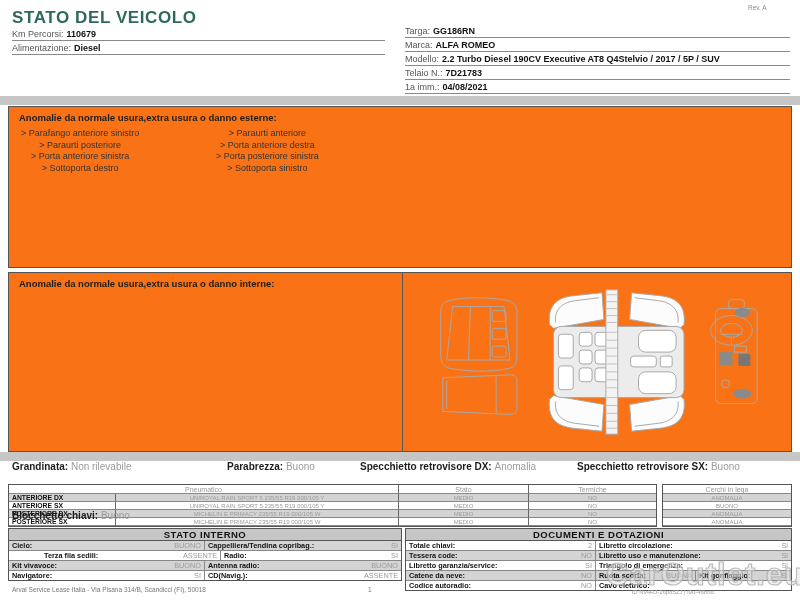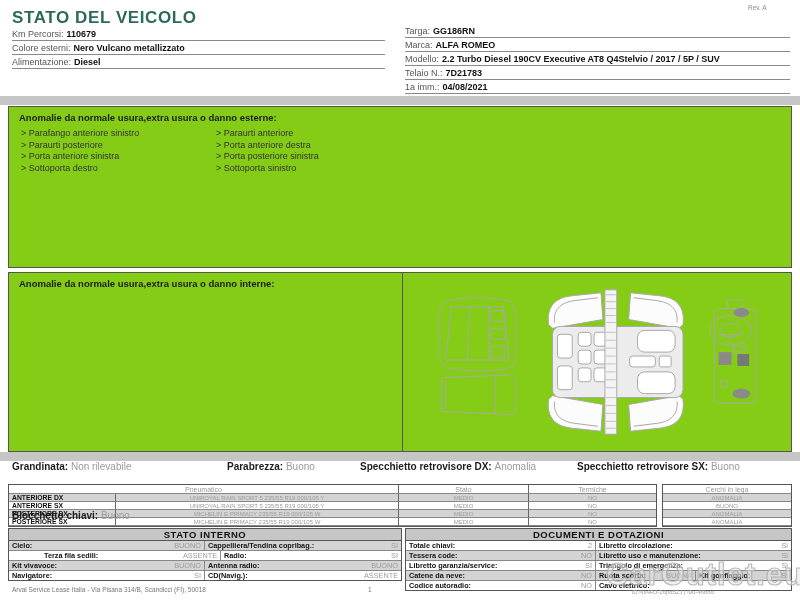--- a/index.html
+++ b/index.html
@@ -14,21 +14,21 @@
   #hdr-left{left:12px;top:27px;width:373px;}
   #hdr-right{left:405px;top:24px;width:385px;}
   .f-row{border-bottom:1px solid #8a8a8a;font-size:9px;line-height:12px;padding:1px 0 0 0;}
   .f-label{color:#555;}
   .f-val{font-weight:bold;color:#111;margin-left:3px;}
 
   
   .band{position:absolute;left:0;width:800px;height:9px;background:#c6c6c6;}
 
   
-  .panel{position:absolute;border:1px solid #555;background:#84cc16;}
+  .panel{position:absolute;border:1px solid #555;background:#f97316;text-align:center;}
   #ext-panel{left:8px;top:106px;width:782px;height:160px;}
   #int-panel{left:8px;top:272px;width:390px;height:178px;padding-left:31px;}
   #diagram-panel{left:402px;top:272px;width:388px;height:178px;}
   .panel-title{position:absolute;left:10px;top:5px;font-size:9.5px;font-weight:bold;color:#1d1d1d;}
   .dmg-list{position:absolute;top:21px;font-size:9px;color:#333;line-height:11.5px;}
 
   
   .cond{position:absolute;font-size:10px;white-space:nowrap;}
   .cond b{color:#1d1d1d;}
   .cond .v{color:#9b9b9b;}
@@ -68,21 +68,20 @@
 </head>
 <body>
 
 <div id="page">
 
   <div class="abs" id="title">STATO DEL VEICOLO</div>
   <div class="abs" id="rev">Rev. A</div>
 
   <div class="hdr-col" id="hdr-left">
       <div class="f-row"><span class="f-label">Km Percorsi:</span><span class="f-val">110679</span></div>
-      <div class="f-row"><span class="f-label">Colore esterni:</span><span class="f-val">Nero Vulcano metallizzato</span></div>
       <div class="f-row"><span class="f-label">Alimentazione:</span><span class="f-val">Diesel</span></div>
     </div>
   <div class="hdr-col" id="hdr-right">
       <div class="f-row"><span class="f-label">Targa:</span><span class="f-val">GG186RN</span></div>
       <div class="f-row"><span class="f-label">Marca:</span><span class="f-val">ALFA ROMEO</span></div>
       <div class="f-row"><span class="f-label">Modello:</span><span class="f-val">2.2 Turbo Diesel 190CV Executive AT8 Q4Stelvio / 2017 / 5P / SUV</span></div>
       <div class="f-row"><span class="f-label">Telaio N.:</span><span class="f-val">7D21783</span></div>
       <div class="f-row"><span class="f-label">1a imm.:</span><span class="f-val">04/08/2021</span></div>
     </div>
 

